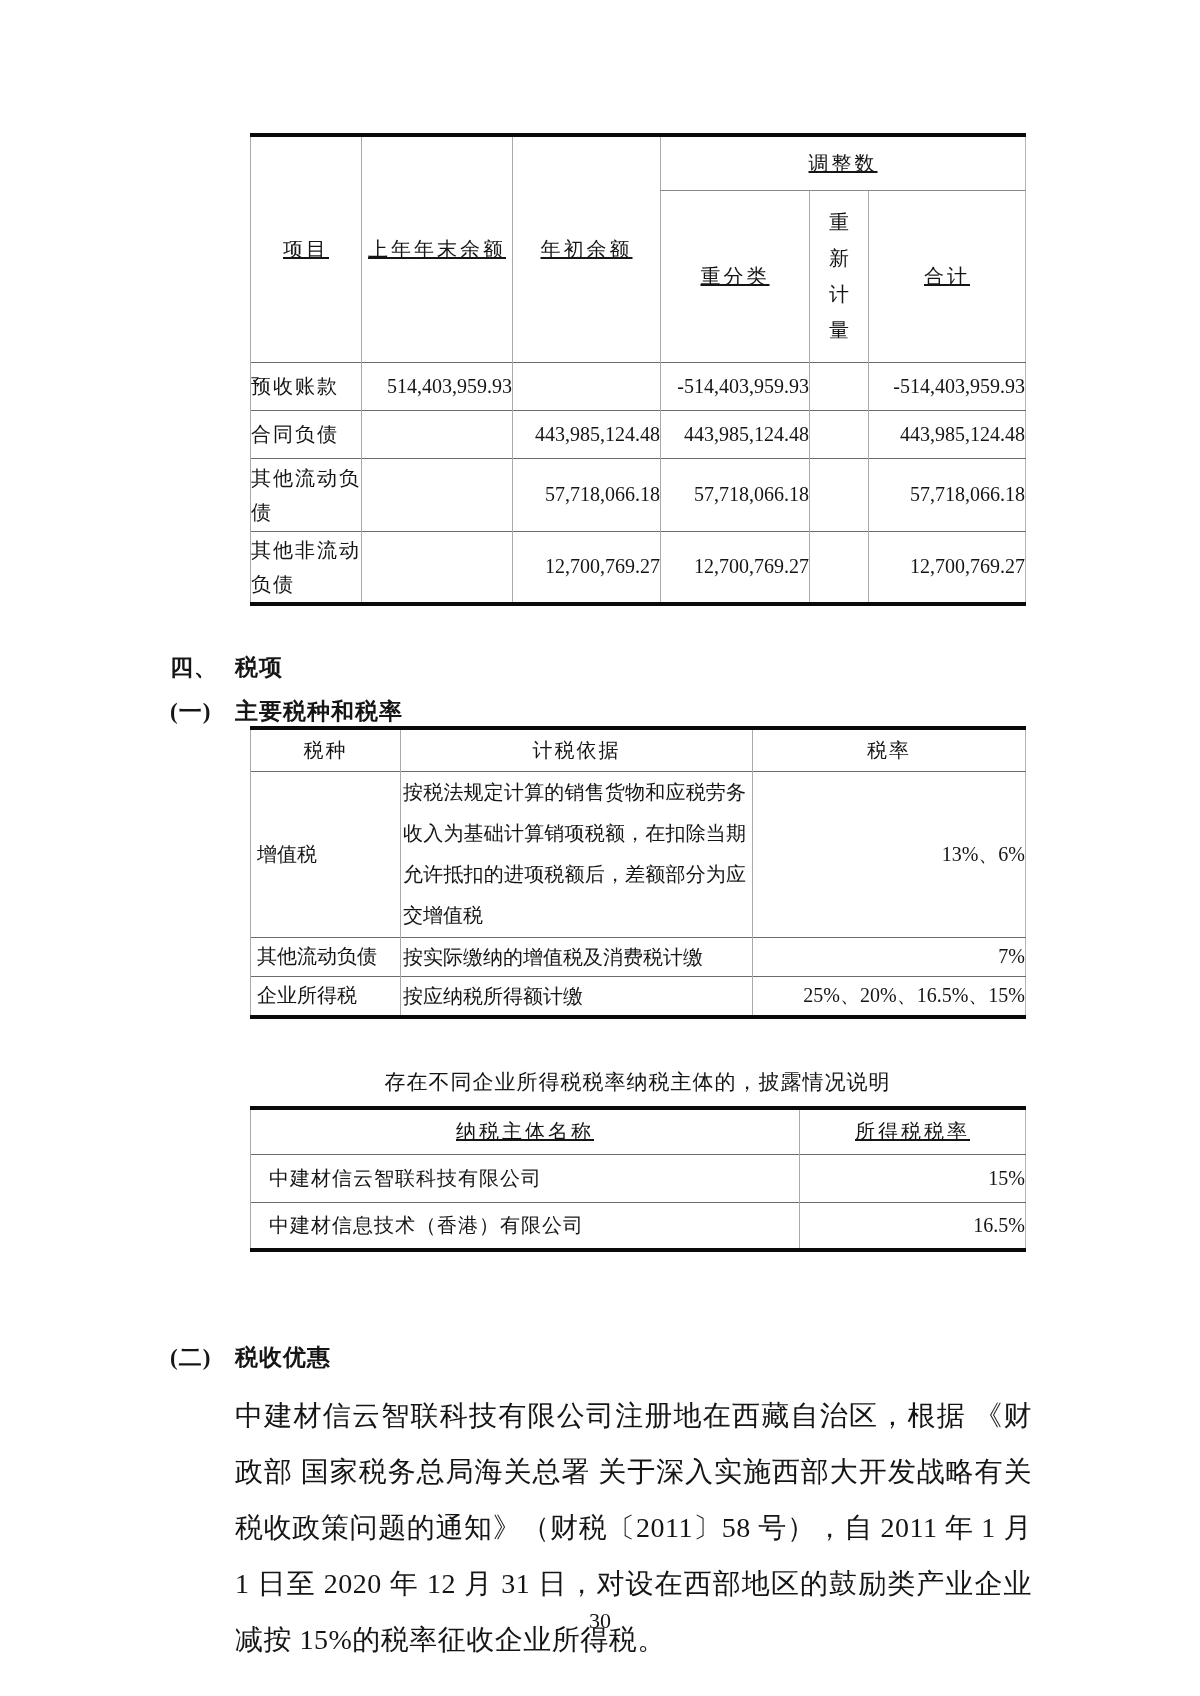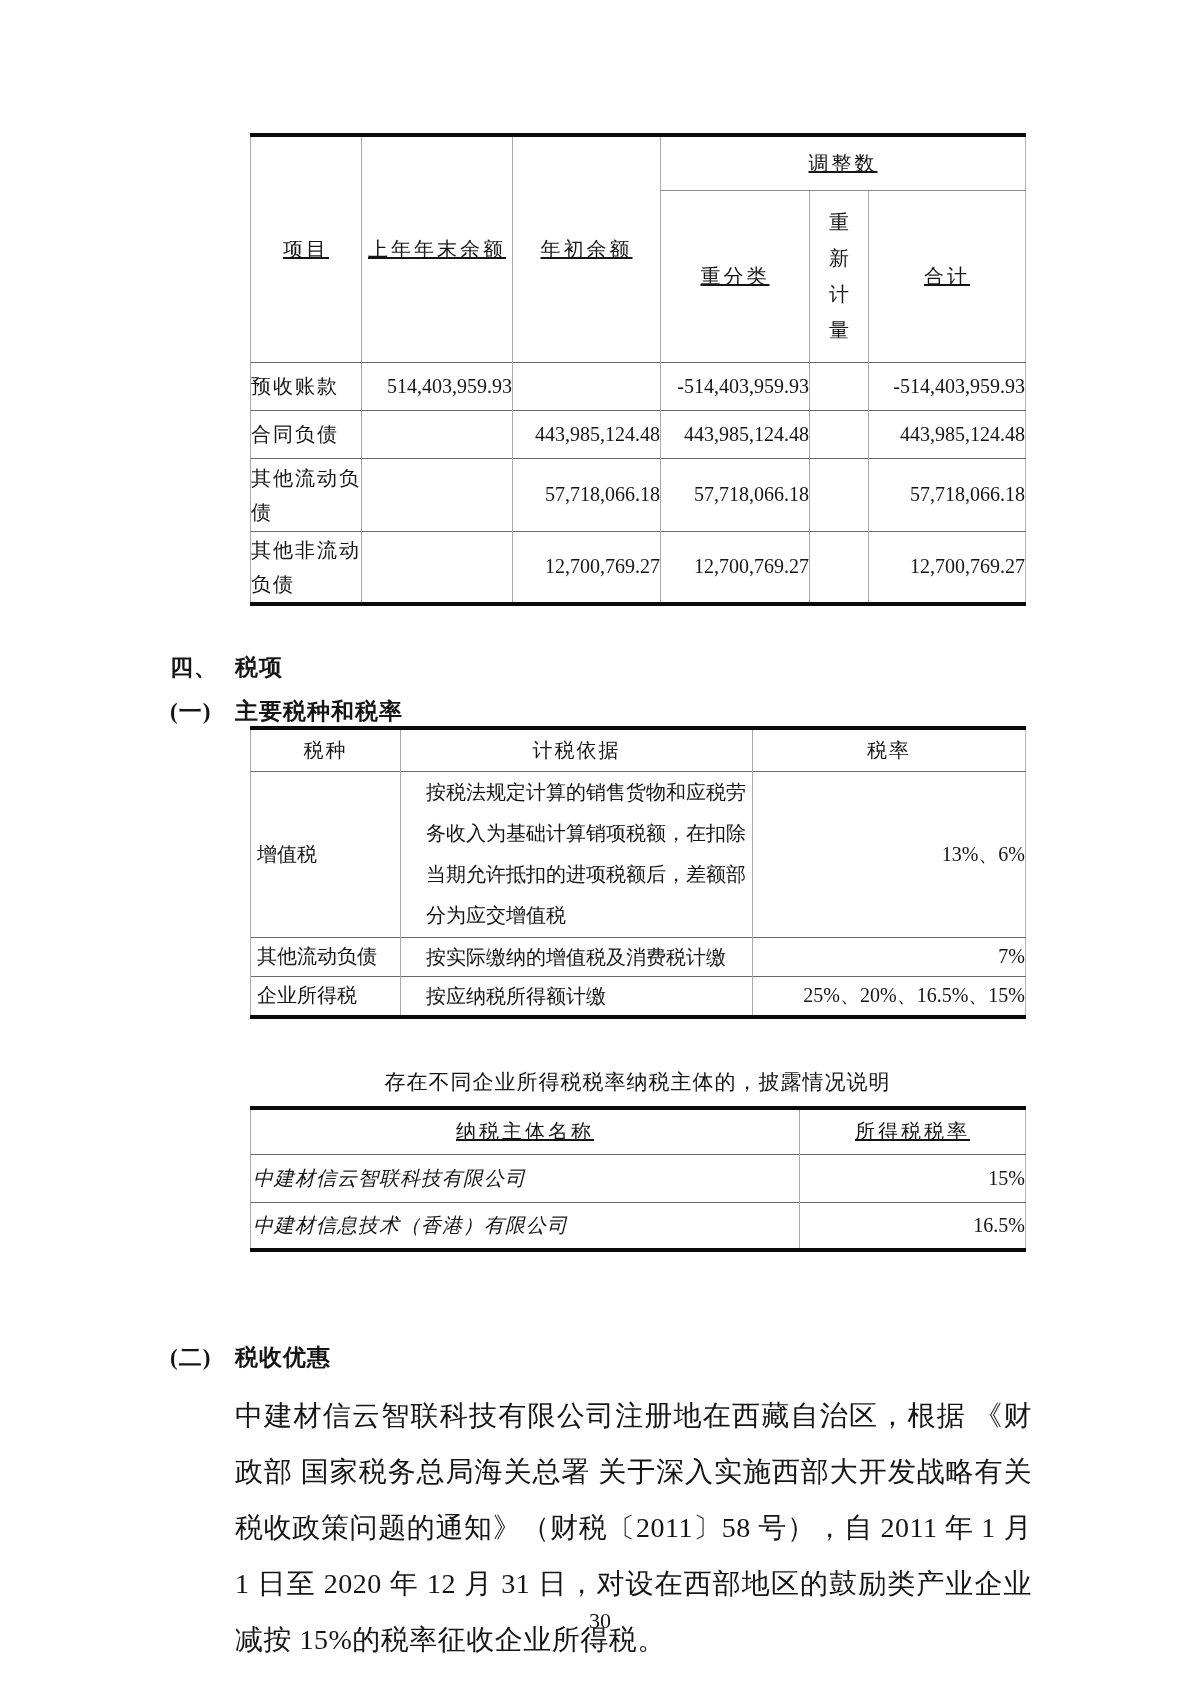--- a/index.html
+++ b/index.html
@@ -49,29 +49,29 @@
   .sub2{left:170px;top:1342px;}
   
   .t2-wrap{position:absolute;left:250px;top:726px;}
   .t2{width:775px;}
   .t2 .hrow{height:43px;padding-left:28px;}
   .t2 .hrow td{letter-spacing:2px;text-align:center;}
   .t2 .r1{height:166px;}
   .t2 .r2{height:39px;}
   .t2 .r3{height:41px;}
   .t2 .ttype{padding-left:6px;font-size:20px;}
-  .t2 .basis{padding-left:25px;padding-right:6px;line-height:41px;text-align:justify;font-size:20px;}
+  .t2 .basis{padding-left:2px;padding-right:6px;line-height:41px;text-align:justify;font-size:20px;}
   
   .caption{position:absolute;left:250px;top:1068px;width:775px;text-align:center;font-size:21px;letter-spacing:1px;}
   .t3-wrap{position:absolute;left:250px;top:1106px;}
   .t3{width:775px;}
   .t3 td{font-size:20px;}
   .t3 .hrow{height:46px;}
   .t3 tr{height:48px;}
-  .t3 .name{padding-left:2px;letter-spacing:1px;font-style:italic;}
+  .t3 .name{padding-left:18px;letter-spacing:1px;}
   
   .para{
     position:absolute;left:235px;top:1388px;width:797px;
     font-size:28px;line-height:56px;text-align:justify;letter-spacing:0.5px;
   }
   .pagenum{position:absolute;left:0;top:1608px;width:1200px;text-align:center;font-size:22px;}
 </style>
 </head>
 <body>
 

